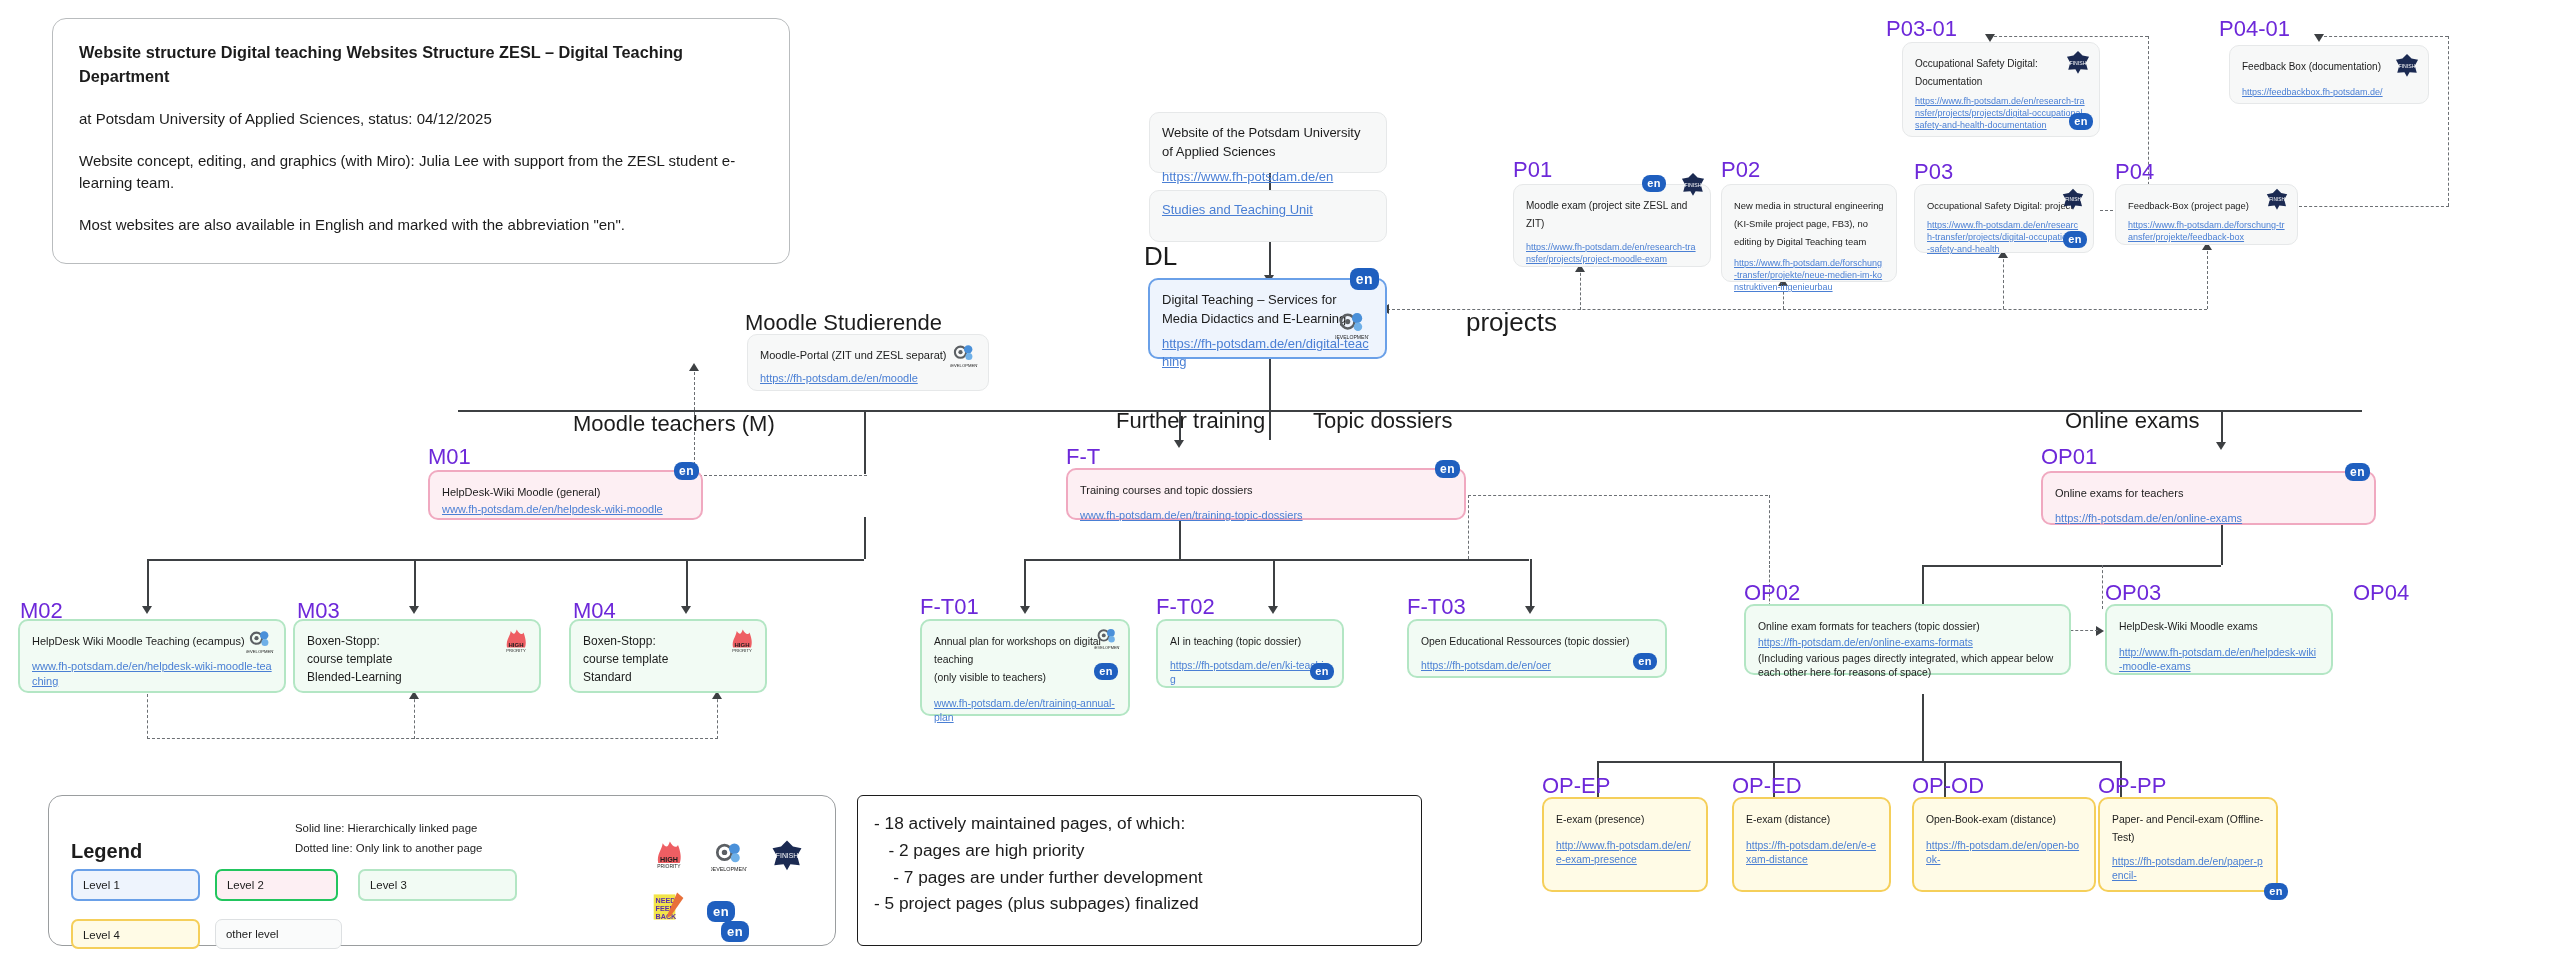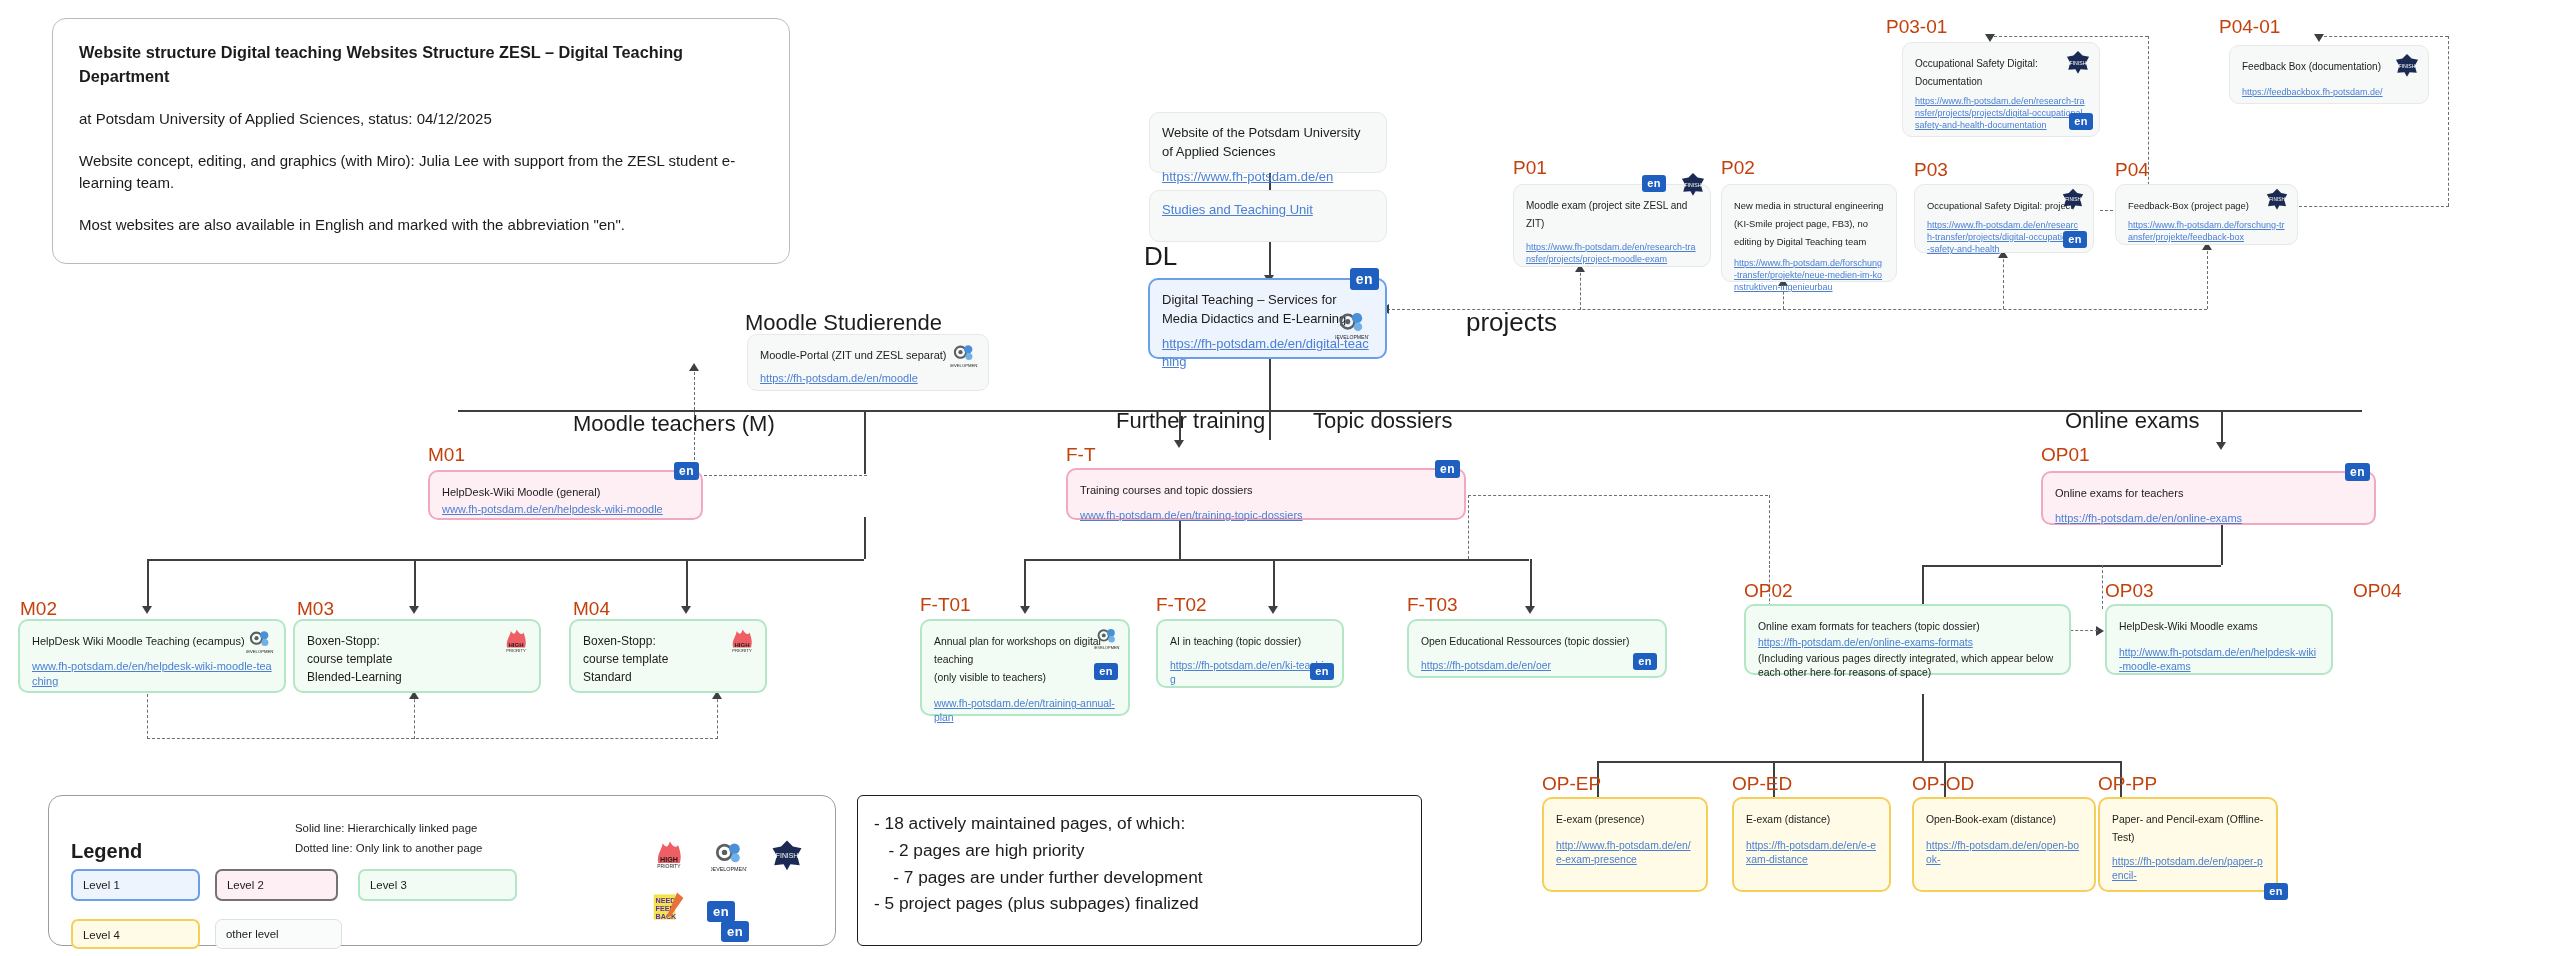--- a/index.html
+++ b/index.html
@@ -14,25 +14,25 @@
              text-decoration:underline;word-break:break-all;margin-top:8px;}
   .node .url.tight{margin-top:2px;}
   .node.lvl1{background:#eef4fd;border:2px solid #6aa0e8;}
   .node.lvl2{background:#fdeff3;border:2px solid #f0a9c0;}
   .node.lvl3{background:#f2fbf4;border:2px solid #b3e6c4;}
   .node.lvl4{background:#fffbe6;border:2px solid #f5cf5a;}
   .node.plain{background:#f7f8f8;border:1px solid #e6e8e9;}
 
   .grp-label{position:absolute;font-size:22px;color:#1c1c1c;white-space:nowrap;}
   .grp-label.big{font-size:26px;}
-  .code-label{position:absolute;font-size:19px;color:#c2410c;white-space:nowrap;text-align:center;}
+  .code-label{position:absolute;font-size:22px;color:#6d28d9;white-space:nowrap;text-align:center;}
 
   
   .en{position:absolute;background:#1f5fbf;color:#fff;font-size:14px;font-weight:bold;
-      line-height:1;padding:4px 6px;border-radius:3px;letter-spacing:0.5px;}
+      line-height:1;padding:4px 6px;border-radius:8px;letter-spacing:0.5px;}
 
   
   .sticker{position:absolute;width:34px;height:34px;}
   .sticker svg{display:block;width:100%;height:100%;}
 
   
   #header-note{position:absolute;left:52px;top:18px;width:738px;height:246px;
        border:1px solid #b9bcbe;border-radius:14px;background:#fff;padding:22px 26px;box-sizing:border-box;}
   #header-note h1{font-size:16.3px;margin:0 0 20px 0;line-height:1.45;font-weight:bold;}
   #header-note p{font-size:15px;margin:0 0 20px 0;line-height:1.45;}
@@ -417,21 +417,21 @@
     <a class="url" style="font-size:10.4px;margin-top:10px;">https://fh-potsdam.de/en/paper-pencil-</a>
     <span class="en" style="right:-12px;bottom:-10px;font-size:11px;padding:3px 5px;">en</span>
   </div>
 
   <div id="legend">
     <div class="lg-title">Legend</div>
     <div class="lg-line" style="left:246px;top:26px;">Solid line: Hierarchically linked page</div>
     <div class="lg-line" style="left:246px;top:46px;">Dotted line: Only link to another page</div>
 
     <div class="sw" style="left:22px;top:73px;width:129px;height:32px;background:#eef4fd;border:2px solid #6aa0e8;">Level 1</div>
-    <div class="sw" style="left:166px;top:73px;width:123px;height:32px;background:#fdeff3;border:2px solid #737373;">Level 2</div>
+    <div class="sw" style="left:166px;top:73px;width:123px;height:32px;background:#fdeff3;border:2px solid #22c55e;">Level 2</div>
     <div class="sw" style="left:309px;top:73px;width:159px;height:32px;background:#f2fbf4;border:2px solid #b3e6c4;">Level 3</div>
     <div class="sw" style="left:22px;top:123px;width:129px;height:30px;background:#fffbe6;border:2px solid #f5cf5a;">Level 4</div>
     <div class="sw" style="left:166px;top:123px;width:127px;height:30px;background:#fafbfb;border:1px solid #dde0e2;">other level</div>
 
     <span class="sticker" style="left:602px;top:40px;width:36px;height:36px;">
       <svg viewBox="0 0 40 40">
           <path d="M8 30 C6 20 12 16 13 8 C17 14 19 12 21 6 C24 12 28 14 30 10 C33 18 34 24 32 30 Z" fill="#ee5e63"></path>
           <text x="20" y="29" font-size="8" text-anchor="middle" fill="#1c1c1c" font-weight="bold" font-family="'Liberation Sans',sans-serif">HIGH</text>
           <text x="20" y="36" font-size="5.5" text-anchor="middle" fill="#1c1c1c" font-family="'Liberation Sans',sans-serif">PRIORITY</text>
         </svg>

